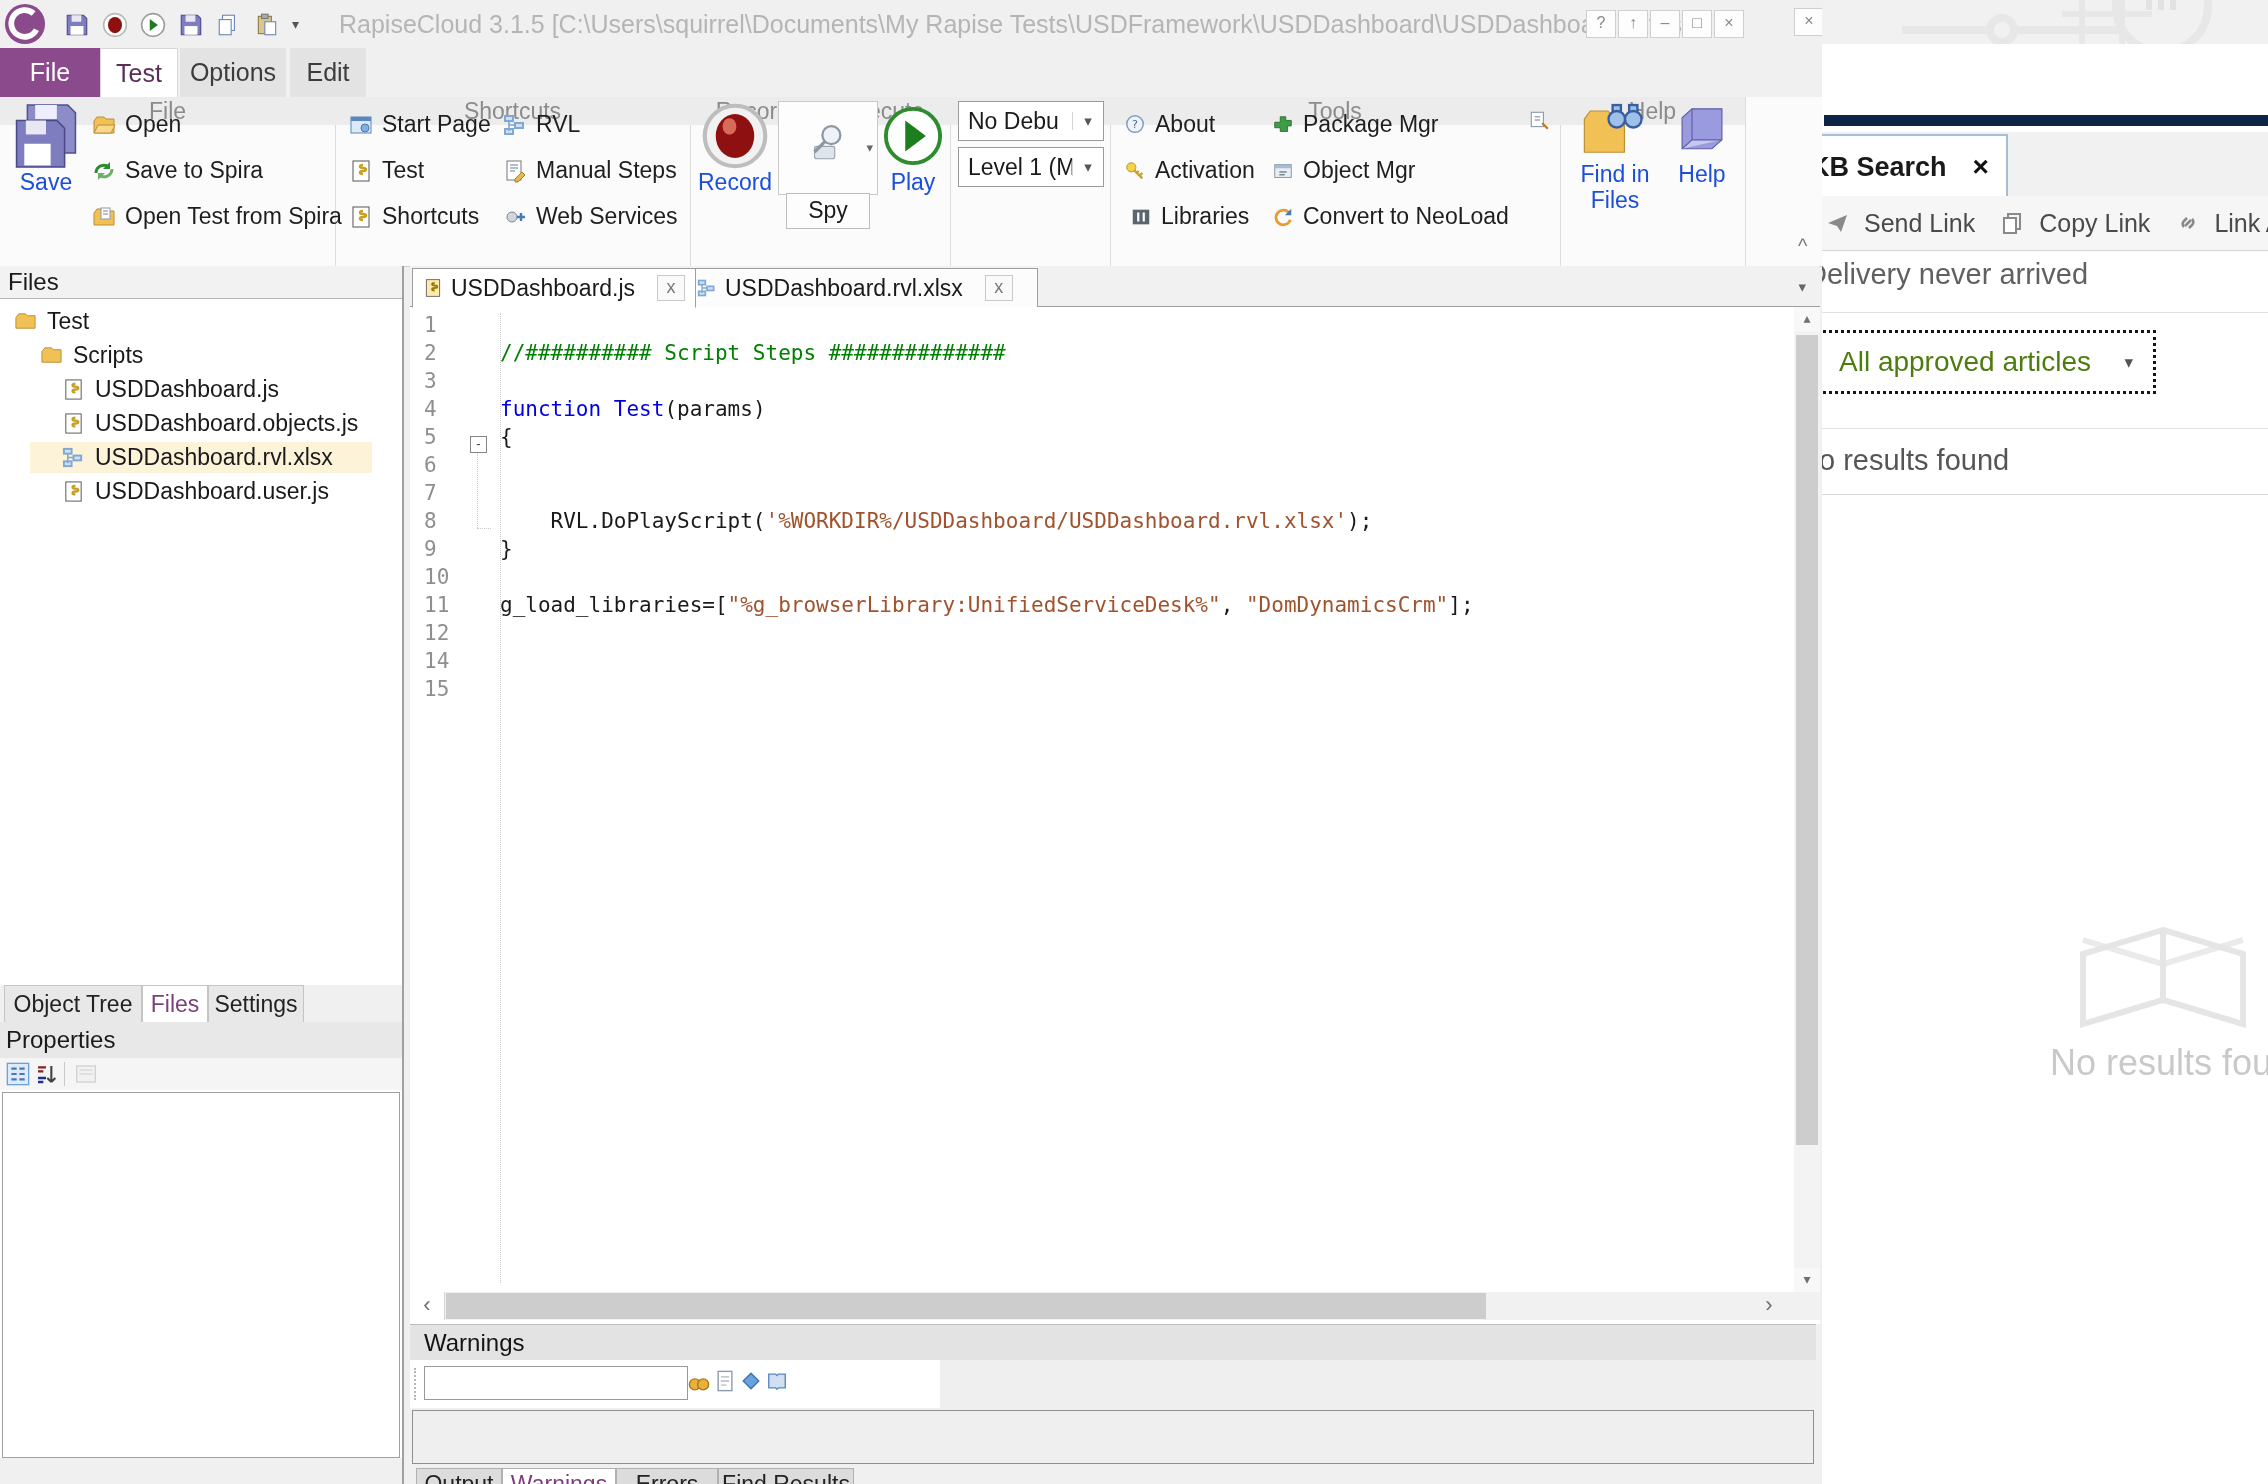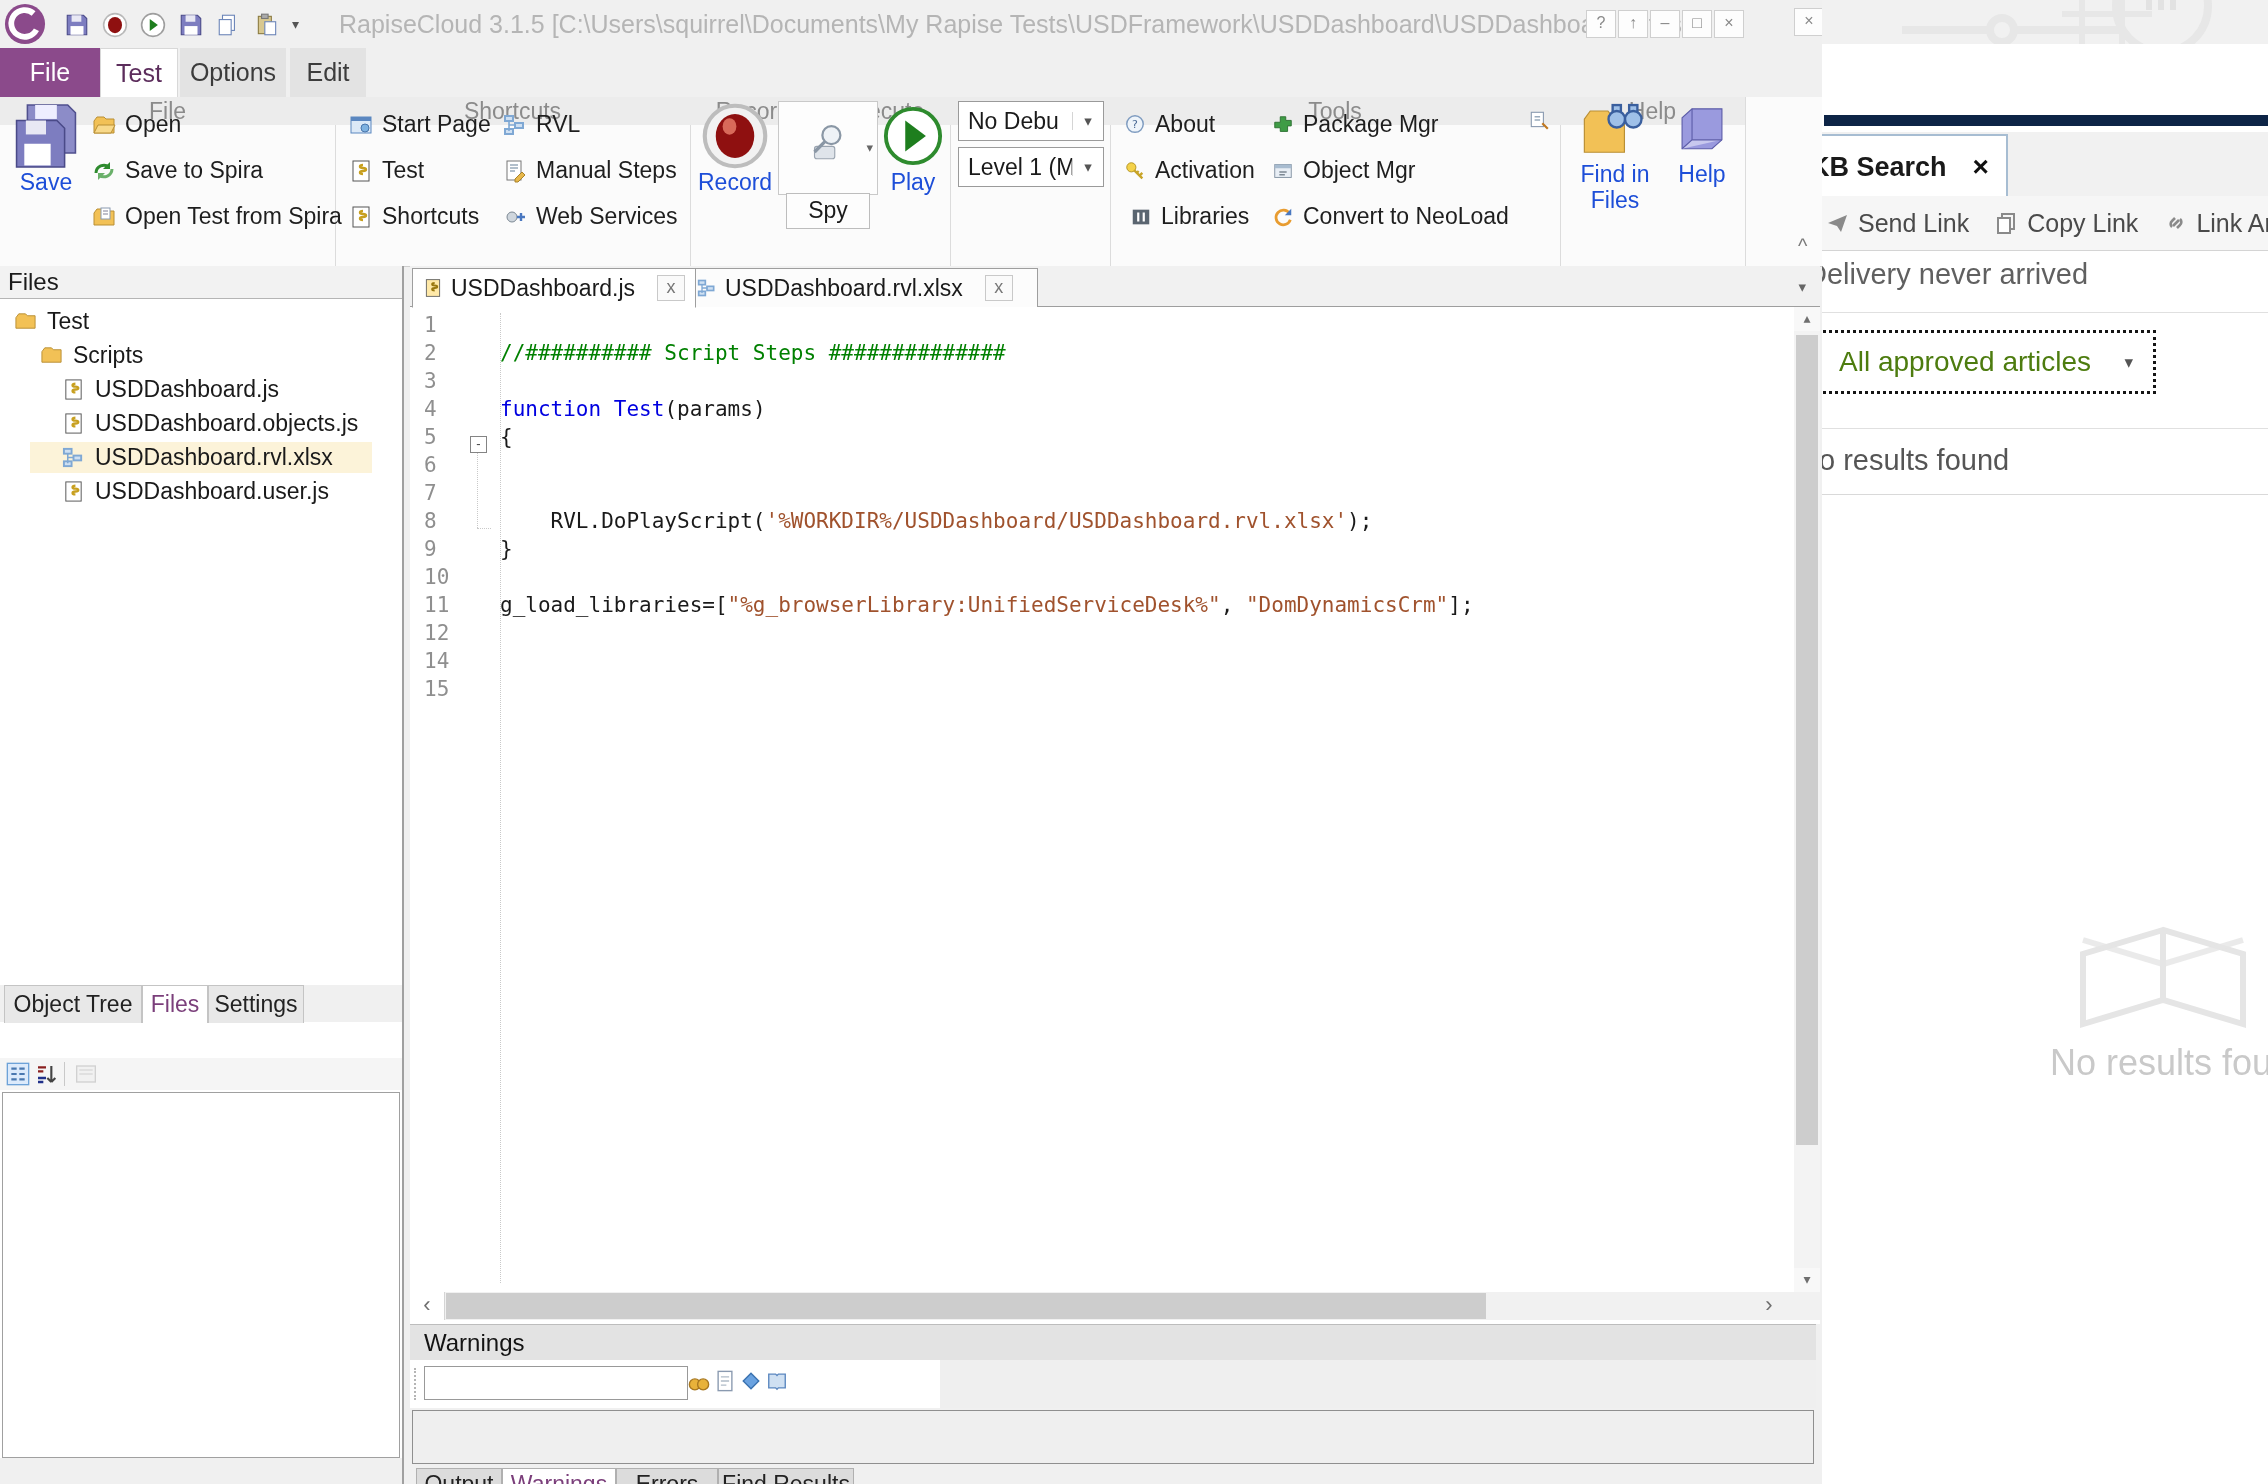--- a/index.html
+++ b/index.html
@@ -71,21 +71,21 @@
   .bt.on{background:#fff;color:#7b3f7b;}
   
   .rightpane{position:absolute;left:1822px;top:0;width:446px;height:1484px;background:#fff;overflow:hidden;}
   .kb-strip{left:0;top:132px;width:446px;height:64px;background:#f1f1f1;border-bottom:1px solid #d2d2d2;}
   .kb-tab{left:0;top:2px;width:184px;height:62px;background:#fff;border-top:2px solid #a7bdd2;
           border-right:2px solid #a7bdd2;display:flex;align-items:center;}
   .kb-tab .lbl{font-weight:bold;font-size:27px;margin-left:-12px;white-space:nowrap;}
   .kb-tab .x{margin-left:26px;font-size:28px;font-weight:600;color:#111;}
   .kb-toolbar{left:0;top:196px;width:446px;height:54px;background:#f6f6f6;border-bottom:1px solid #d4d4d4;
               display:flex;align-items:center;gap:26px;}
-  .kb-act{display:flex;align-items:center;gap:8px;font-size:25px;color:#4a4a4a;white-space:nowrap;}
+  .kb-act{display:flex;align-items:center;gap:14px;font-size:25px;color:#4a4a4a;white-space:nowrap;}
   .kb-query{left:-16px;top:258px;width:600px;font-size:29px;color:#606060;white-space:nowrap;}
   .kb-dotted{left:-34px;top:330px;width:362px;height:58px;border:3px dotted #141414;display:flex;align-items:center;}
   .kb-dotted .lbl{font-size:28px;color:#4d7c0f;padding-left:48px;white-space:nowrap;flex:1;}
   .kb-dotted .arr{font-size:17px;color:#555;padding-right:20px;}
   .kb-res{left:-24px;top:444px;width:500px;font-size:29px;color:#555;white-space:nowrap;}
   .hr{height:1px;background:#e0e0e0;}
   .kb-empty-lbl{left:228px;top:1042px;width:240px;font-size:36px;color:#c9c9c9;white-space:nowrap;}
 </style>
 </head>
 <body>
@@ -454,20 +454,23 @@
             <path d="M14 6c-4 0-4 3 0 3s4 3 0 3-4 3 0 3" fill="none" stroke="#c8a020" stroke-width="2.4"></path>
           </svg>
         </span>
       <span>USDDashboard.user.js</span>
     </div>
 
     <div class="abs" style="left:0;top:719px;width:402px;height:37px;background:#f0f0f0">
       <span class="abs ltab" style="left:4px;width:136px">Object Tree</span>
       <span class="abs ltab on" style="left:142px;width:64px">Files</span>
       <span class="abs ltab" style="left:208px;width:94px">Settings</span>
+    </div>
+    <div class="abs" style="left:0;top:756px;width:402px;height:36px;background:#e8e8e8;font-size:24px;line-height:36px">
+      <span style="margin-left:6px">Properties</span>
     </div>
     <div class="abs" style="left:0;top:792px;width:402px;height:32px;background:#f5f5f5">
       <span class="abs" style="left:6px;top:4px">
           <svg width="24" height="24" viewBox="0 0 18 18">
             <rect x="1" y="1" width="16" height="16" fill="#dceafb" stroke="#6da2d8"></rect>
             <path d="M4 5h4M4 9h4M4 13h4M10 5h4M10 9h4M10 13h4" stroke="#4a78b0" stroke-width="1.6"></path>
           </svg>
         </span>
       <span class="abs" style="left:34px;top:4px">
           <svg width="24" height="24" viewBox="0 0 18 18">

